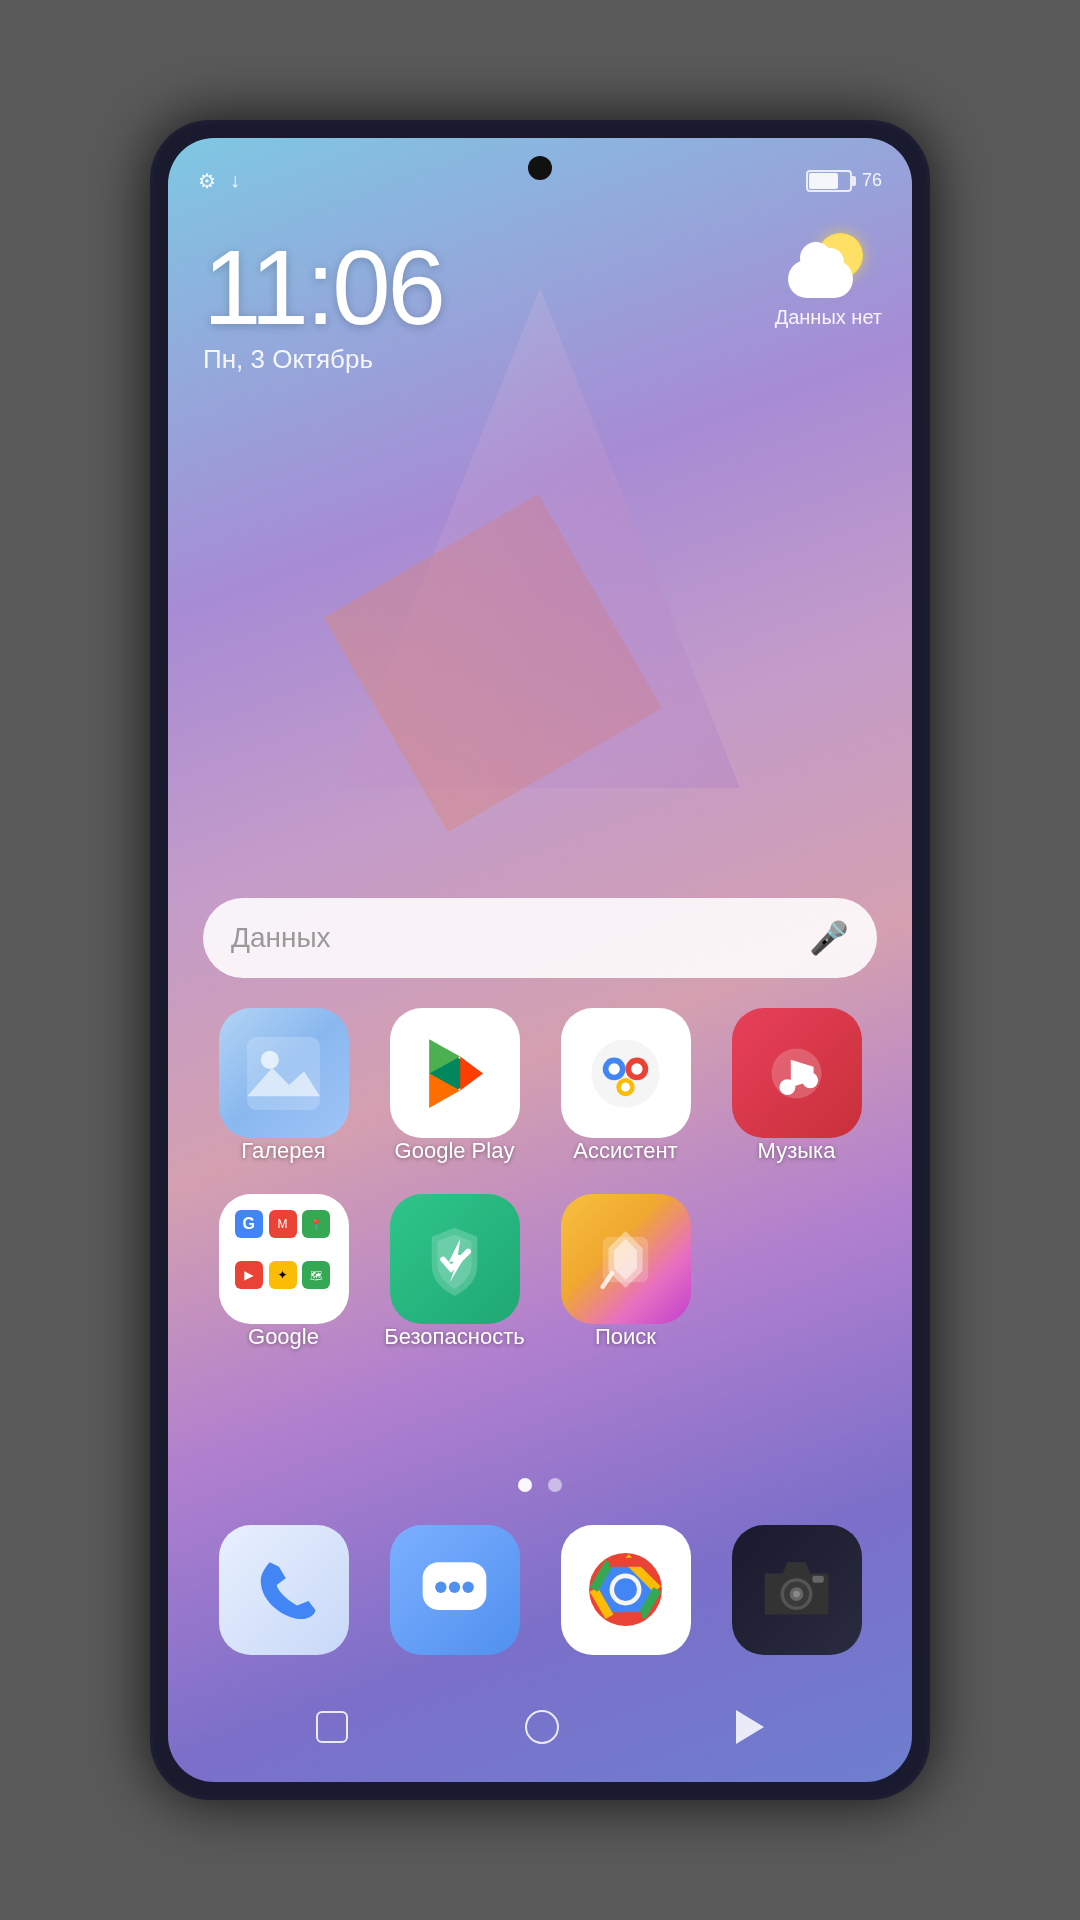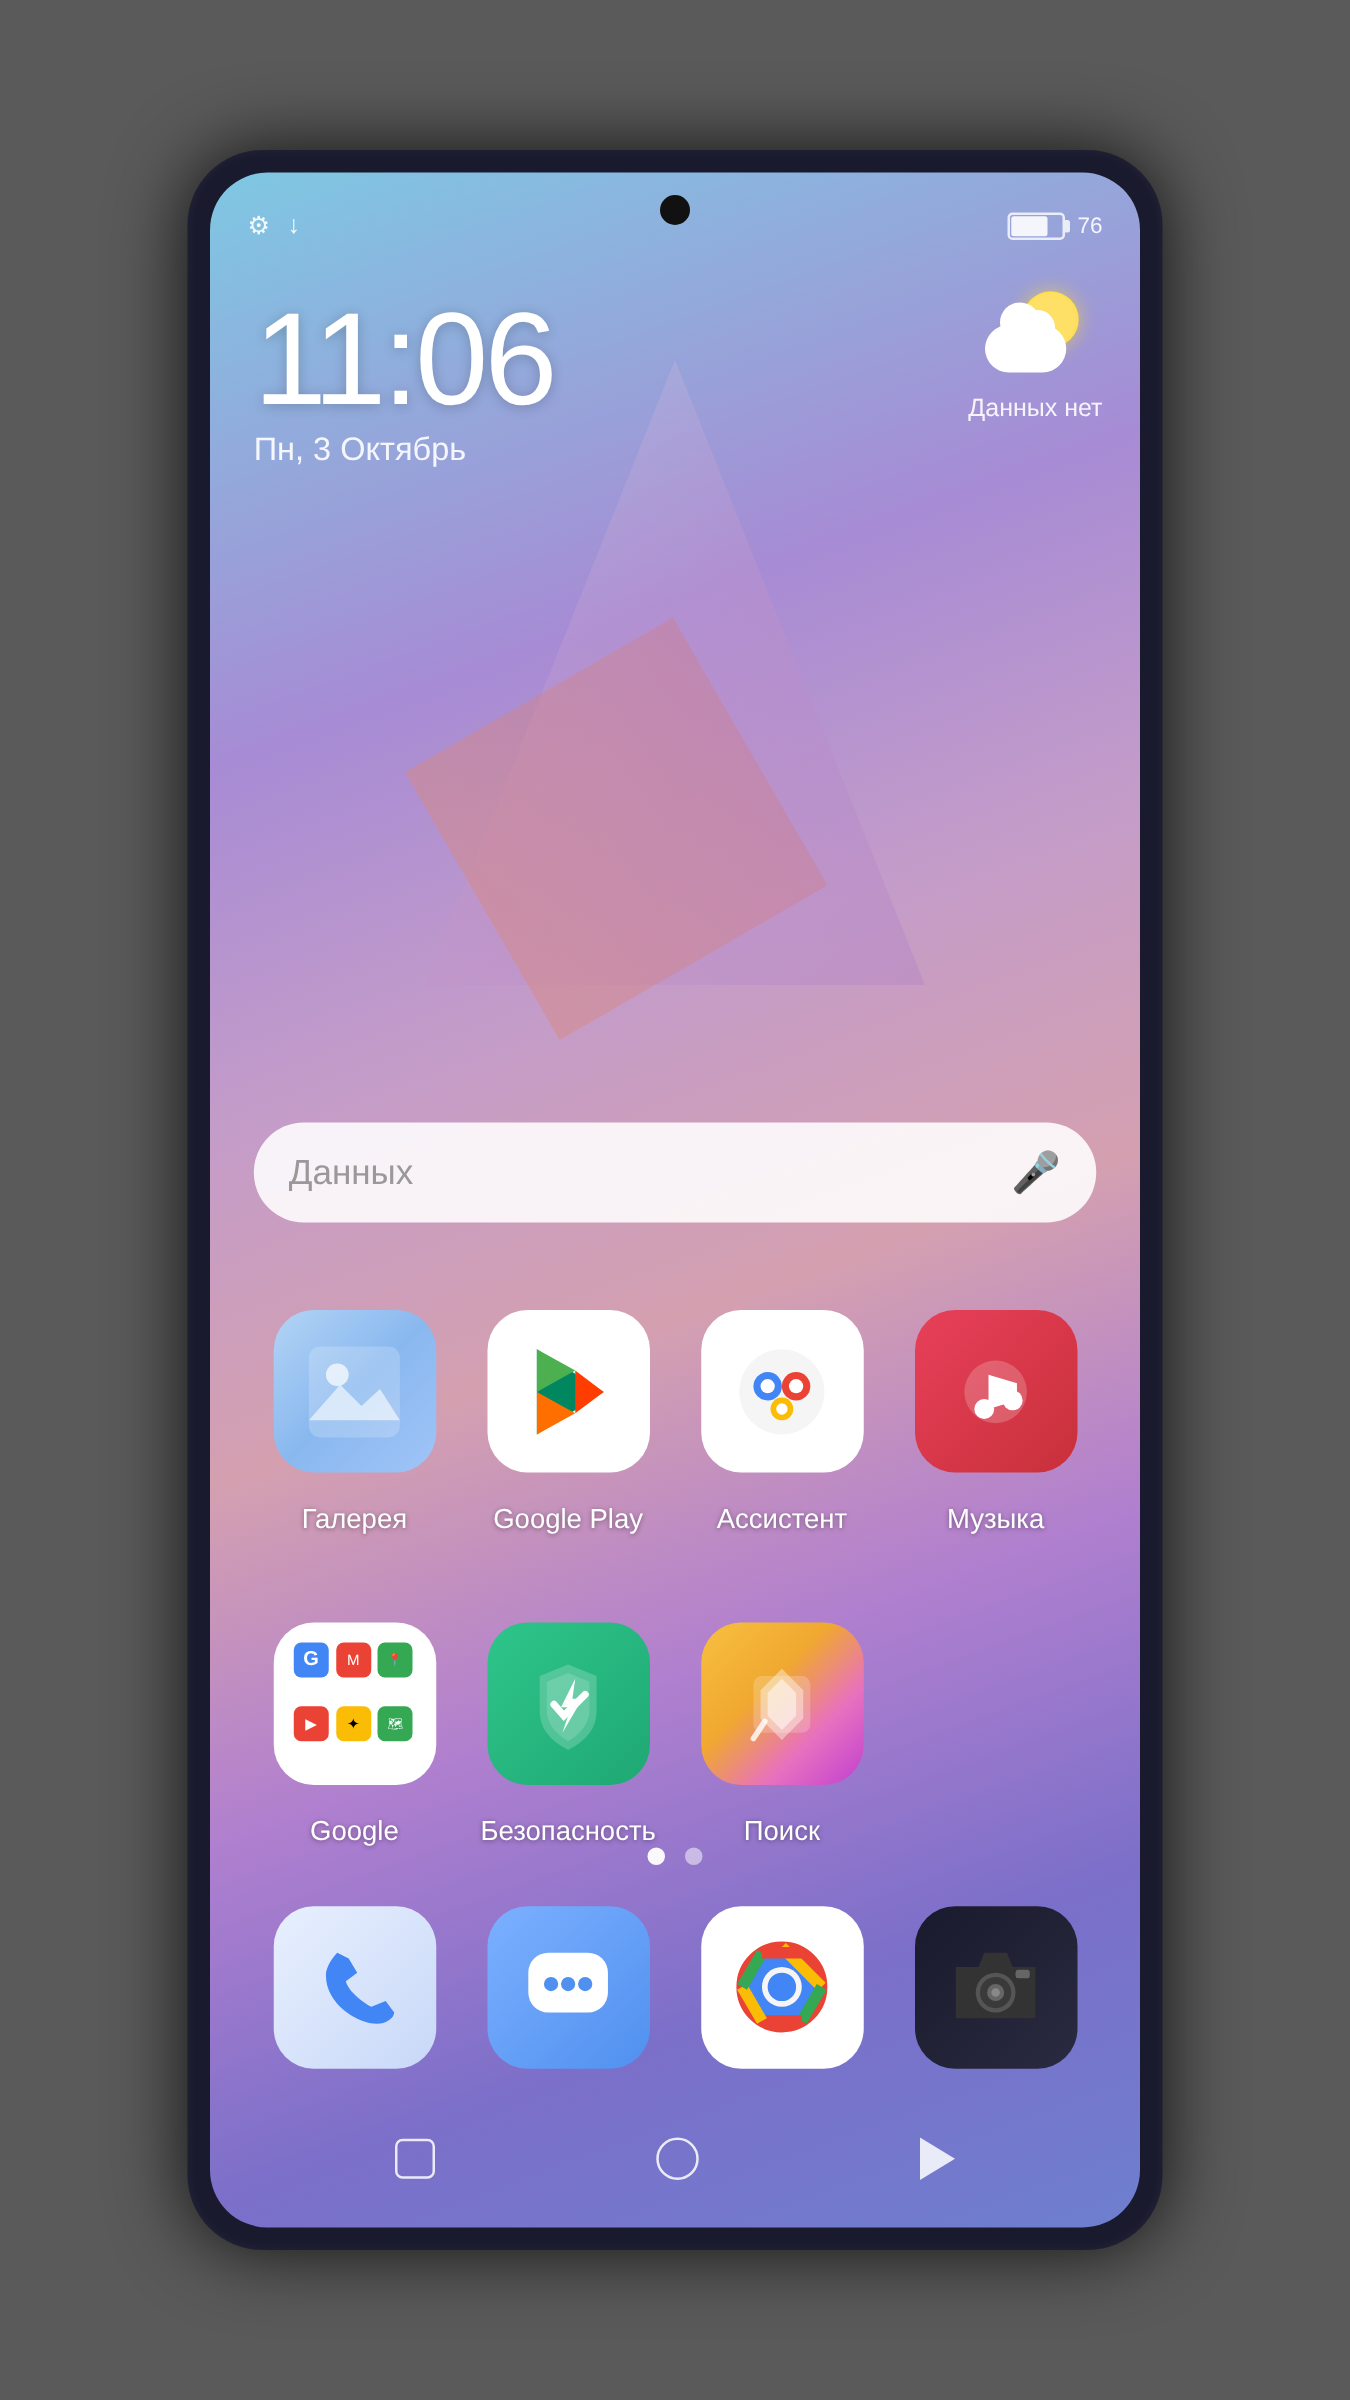--- a/index.html
+++ b/index.html
@@ -212,21 +212,21 @@
       left: 28px;
       width: 28px;
       height: 28px;
       background: white;
       border-radius: 50%;
     }
 
     .weather-label {
       color: rgba(255,255,255,0.9);
       font-size: 20px;
-      margin-top: 18px;
+      margin-top: 8px;
       text-align: center;
     }
 
     
     .search-bar {
       position: absolute;
       top: 760px;
       left: 35px;
       right: 35px;
       height: 80px;
@@ -258,23 +258,22 @@
       display: grid;
       grid-template-columns: repeat(4, 1fr);
       gap: 30px 10px;
       z-index: 10;
     }
 
     .app-item {
       display: flex;
       flex-direction: column;
       align-items: center;
-      gap: 24px;
+      gap: 0;
       cursor: pointer;
-      margin-top: 40px;
     }
 
     .app-icon {
       width: 130px;
       height: 130px;
       border-radius: 32px;
       display: flex;
       align-items: center;
       justify-content: center;
       position: relative;

